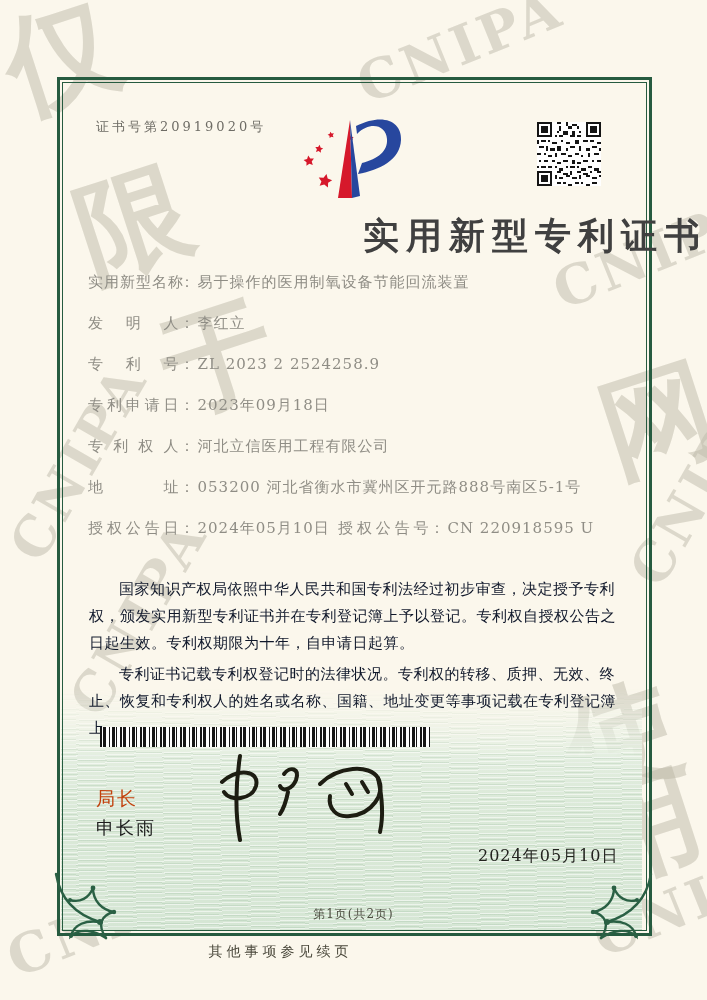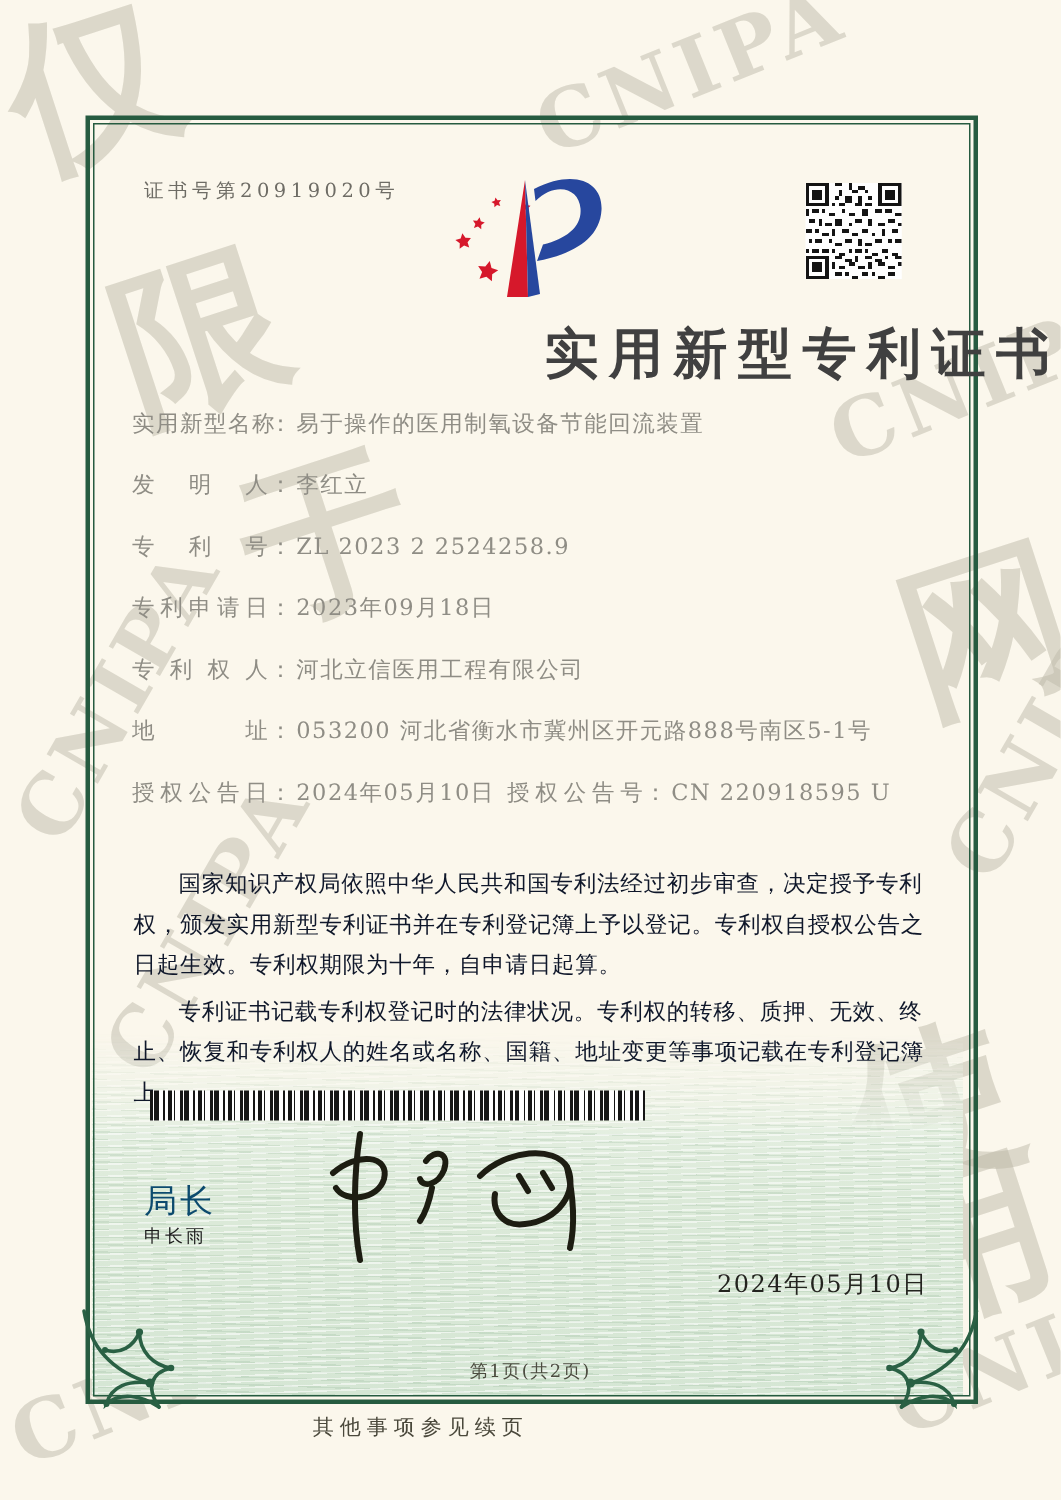--- a/index.html
+++ b/index.html
@@ -57,22 +57,22 @@
     font-size:15px;line-height:27px;color:#0f172a;letter-spacing:.5px;
   }
   .decree p{margin:0 0 4px 0;text-indent:2em;}
   .barcode{
     position:absolute;left:100px;top:727px;width:330px;height:20px;z-index:3;
     background:repeating-linear-gradient(90deg,
       #151515 0 2px,#fff 2px 3px,#151515 3px 6px,#fff 6px 9px,
       #151515 9px 10px,#fff 10px 12px,#151515 12px 15px,#fff 15px 16px,
       #151515 16px 17px,#fff 17px 20px);
   }
-  .director-title{position:absolute;left:96px;top:786px;z-index:3;font-size:22px;color:#0c4a6e;letter-spacing:2px;}
-  .director-name{position:absolute;left:96px;top:816px;z-index:3;font-size:12px;color:#1c1c1c;letter-spacing:2px;}
+  .director-title{position:absolute;left:96px;top:786px;z-index:3;font-size:19px;color:#c2410c;letter-spacing:2px;}
+  .director-name{position:absolute;left:96px;top:816px;z-index:3;font-size:18px;color:#1c1c1c;letter-spacing:2px;}
   .signature{position:absolute;left:188px;top:748px;z-index:3;width:210px;height:100px;}
   .issue-date{position:absolute;left:478px;top:846px;z-index:3;font-size:16px;color:#23231f;letter-spacing:1px;}
   .page-indicator{position:absolute;left:0;top:906px;width:707px;z-index:3;text-align:center;font-size:12px;color:#4c4c40;letter-spacing:1px;}
   .continuation{position:absolute;left:0;top:943px;width:561px;z-index:3;text-align:center;font-size:14px;color:#4a483b;letter-spacing:4px;}
 </style>
 </head>
 <body>
 
 <span class="wm wm-char w0">仅</span>
 <span class="wm wm-char w1">限</span>

